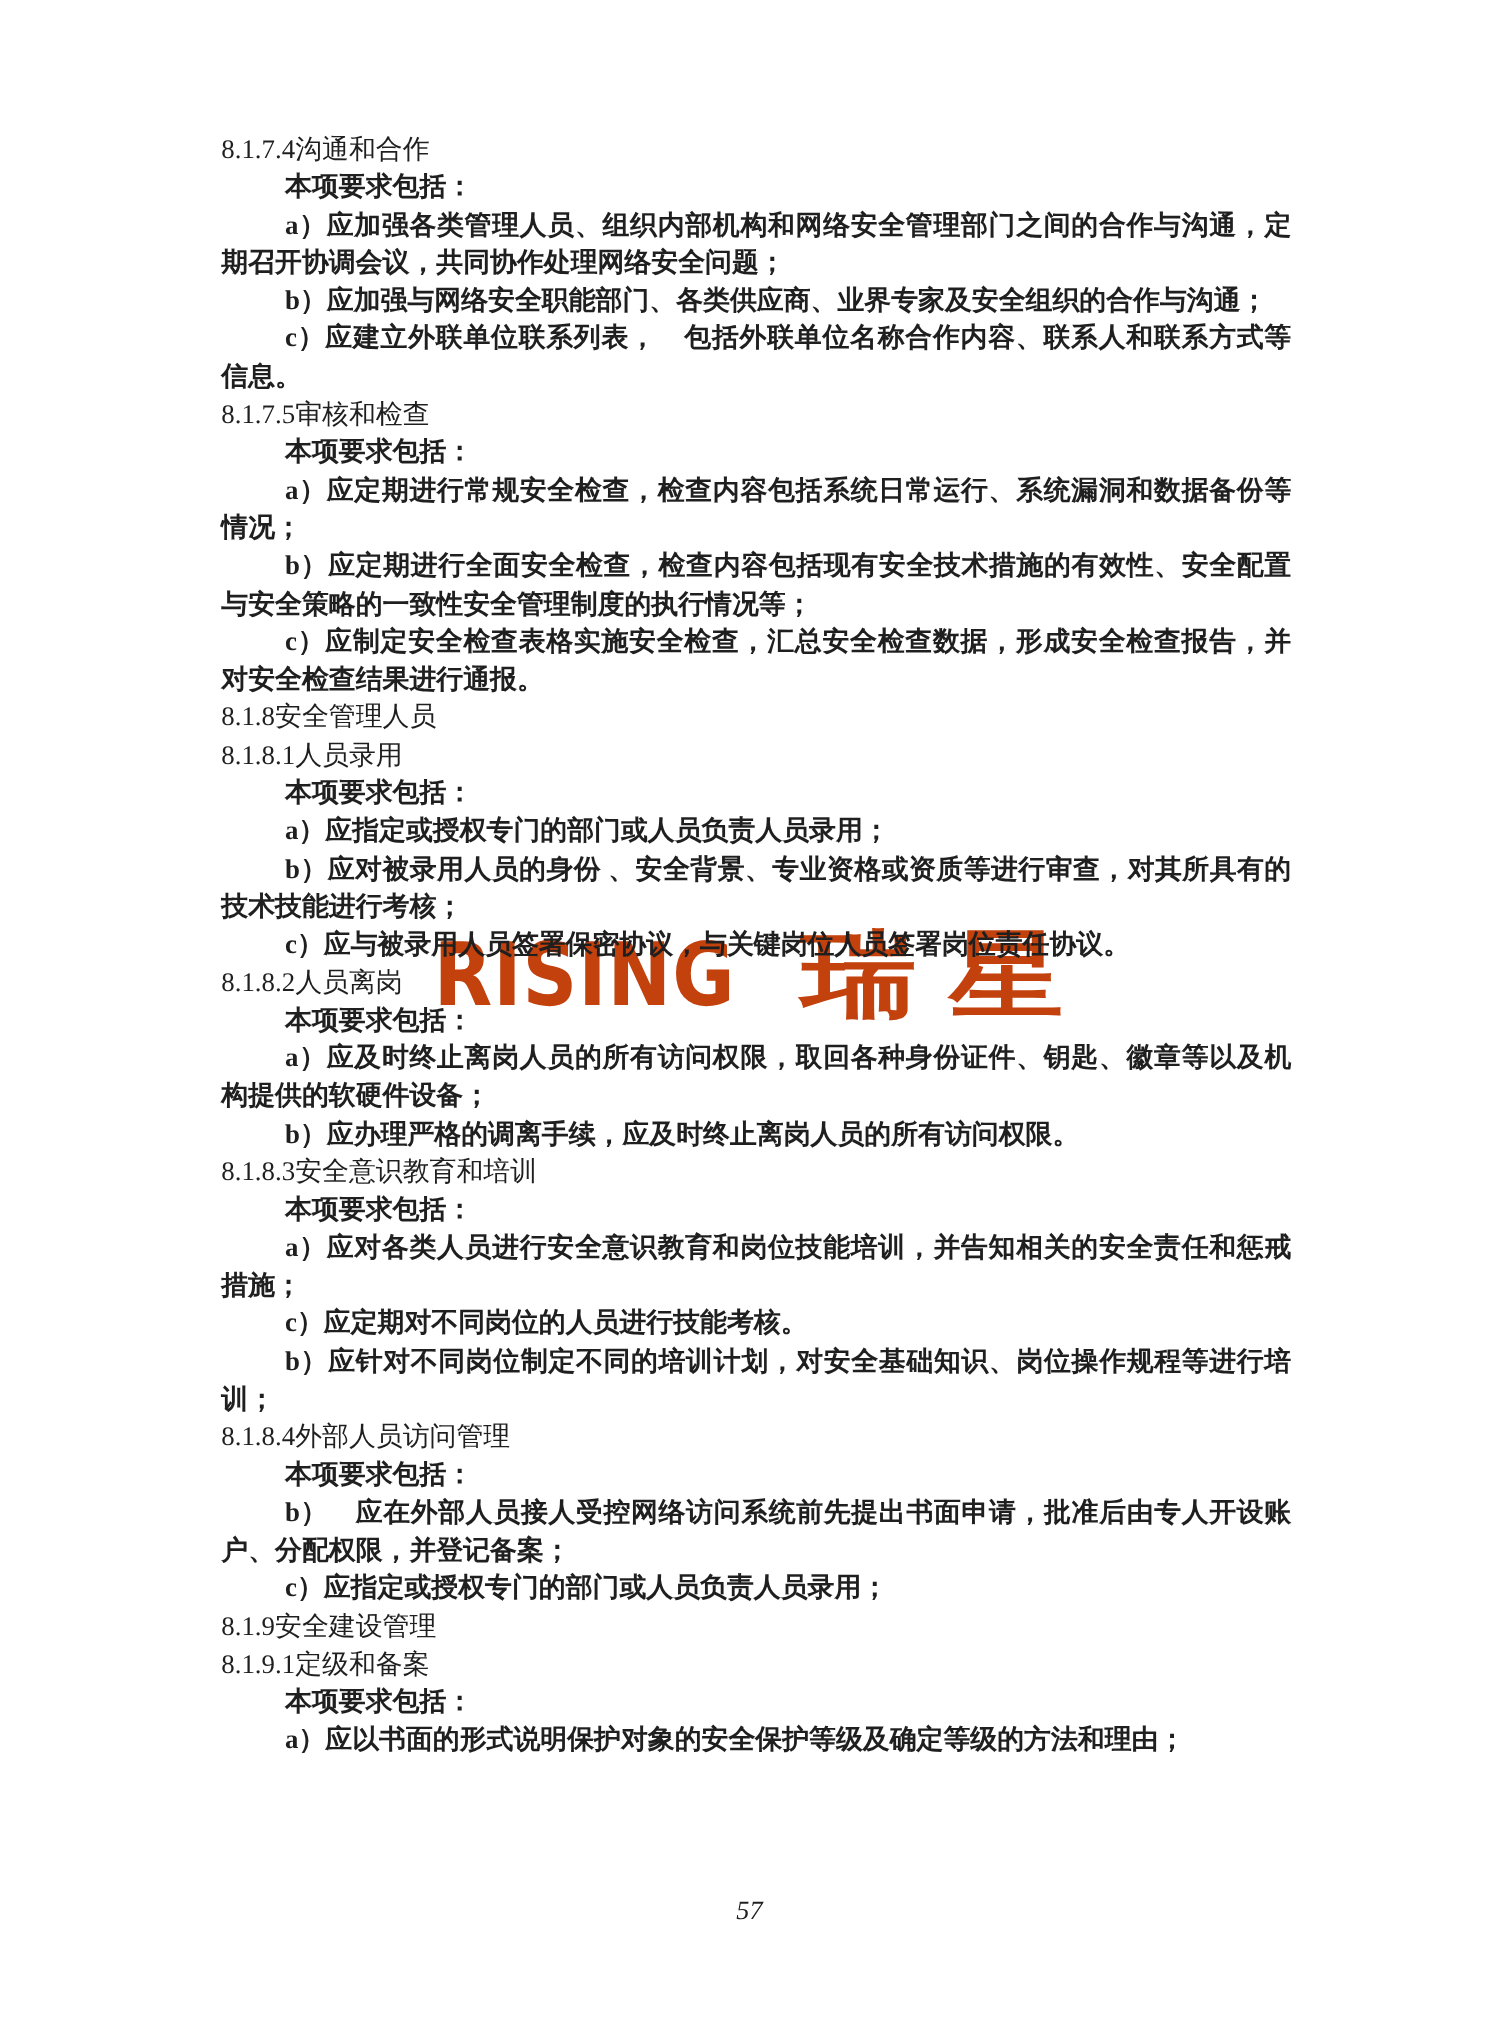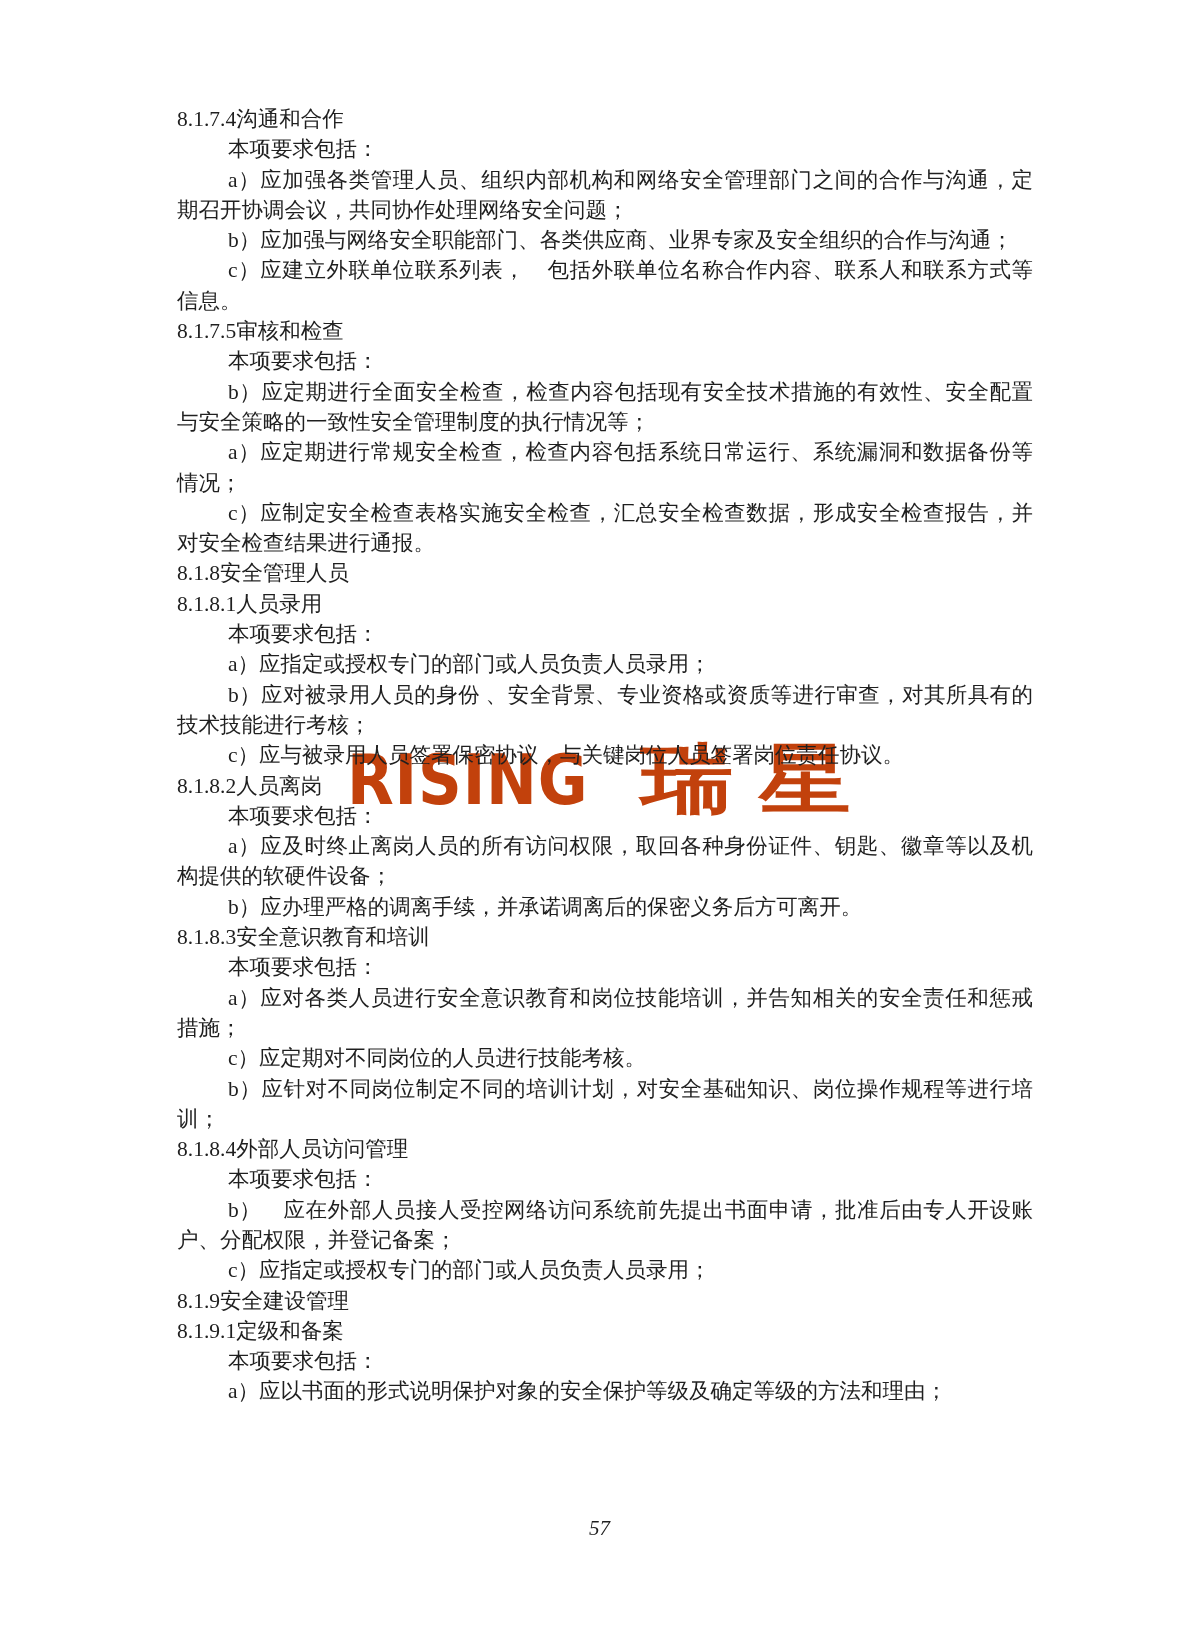--- a/index.html
+++ b/index.html
@@ -59,20 +59,21 @@
   }
   .content p {
     margin: 0;
     padding: 0;
   }
   .content p.heading {
     text-indent: 0;
   }
   .content p.para {
     text-indent: 51px;
+    font-weight: bold;
   }
   .page-number {
     position: absolute;
     left: 0;
     top: 1516px;
     width: 100%;
     text-align: center;
     font-size: 21px;
     line-height: 1.2;
     z-index: 1;
@@ -90,33 +91,33 @@
   </div>
 
   <main class="content" id="doc-content">
       <p class="heading">8.1.7.4沟通和合作</p>
       <p class="para">本项要求包括：</p>
       <p class="para">a）应加强各类管理人员、组织内部机构和网络安全管理部门之间的合作与沟通，定期召开协调会议，共同协作处理网络安全问题；</p>
       <p class="para">b）应加强与网络安全职能部门、各类供应商、业界专家及安全组织的合作与沟通；</p>
       <p class="para">c）应建立外联单位联系列表，　包括外联单位名称合作内容、联系人和联系方式等信息。</p>
       <p class="heading">8.1.7.5审核和检查</p>
       <p class="para">本项要求包括：</p>
+      <p class="para">a）应定期进行常规安全检查，检查内容包括系统日常运行、系统漏洞和数据备份等情况；</p>
       <p class="para">b）应定期进行全面安全检查，检查内容包括现有安全技术措施的有效性、安全配置与安全策略的一致性安全管理制度的执行情况等；</p>
-      <p class="para">a）应定期进行常规安全检查，检查内容包括系统日常运行、系统漏洞和数据备份等情况；</p>
       <p class="para">c）应制定安全检查表格实施安全检查，汇总安全检查数据，形成安全检查报告，并对安全检查结果进行通报。</p>
       <p class="heading">8.1.8安全管理人员</p>
       <p class="heading">8.1.8.1人员录用</p>
       <p class="para">本项要求包括：</p>
       <p class="para">a）应指定或授权专门的部门或人员负责人员录用；</p>
       <p class="para">b）应对被录用人员的身份 、安全背景、专业资格或资质等进行审查，对其所具有的技术技能进行考核；</p>
       <p class="para">c）应与被录用人员签署保密协议，与关键岗位人员签署岗位责任协议。</p>
       <p class="heading">8.1.8.2人员离岗</p>
       <p class="para">本项要求包括：</p>
       <p class="para">a）应及时终止离岗人员的所有访问权限，取回各种身份证件、钥匙、徽章等以及机构提供的软硬件设备；</p>
-      <p class="para">b）应办理严格的调离手续，并承诺调离后的保密义务后方可离开。</p>
+      <p class="para">b）应办理严格的调离手续，应及时终止离岗人员的所有访问权限。</p>
       <p class="heading">8.1.8.3安全意识教育和培训</p>
       <p class="para">本项要求包括：</p>
       <p class="para">a）应对各类人员进行安全意识教育和岗位技能培训，并告知相关的安全责任和惩戒措施；</p>
       <p class="para">c）应定期对不同岗位的人员进行技能考核。</p>
       <p class="para">b）应针对不同岗位制定不同的培训计划，对安全基础知识、岗位操作规程等进行培训；</p>
       <p class="heading">8.1.8.4外部人员访问管理</p>
       <p class="para">本项要求包括：</p>
       <p class="para">b）　应在外部人员接人受控网络访问系统前先提出书面申请，批准后由专人开设账户、分配权限，并登记备案；</p>
       <p class="para">c）应指定或授权专门的部门或人员负责人员录用；</p>
       <p class="heading">8.1.9安全建设管理</p>

